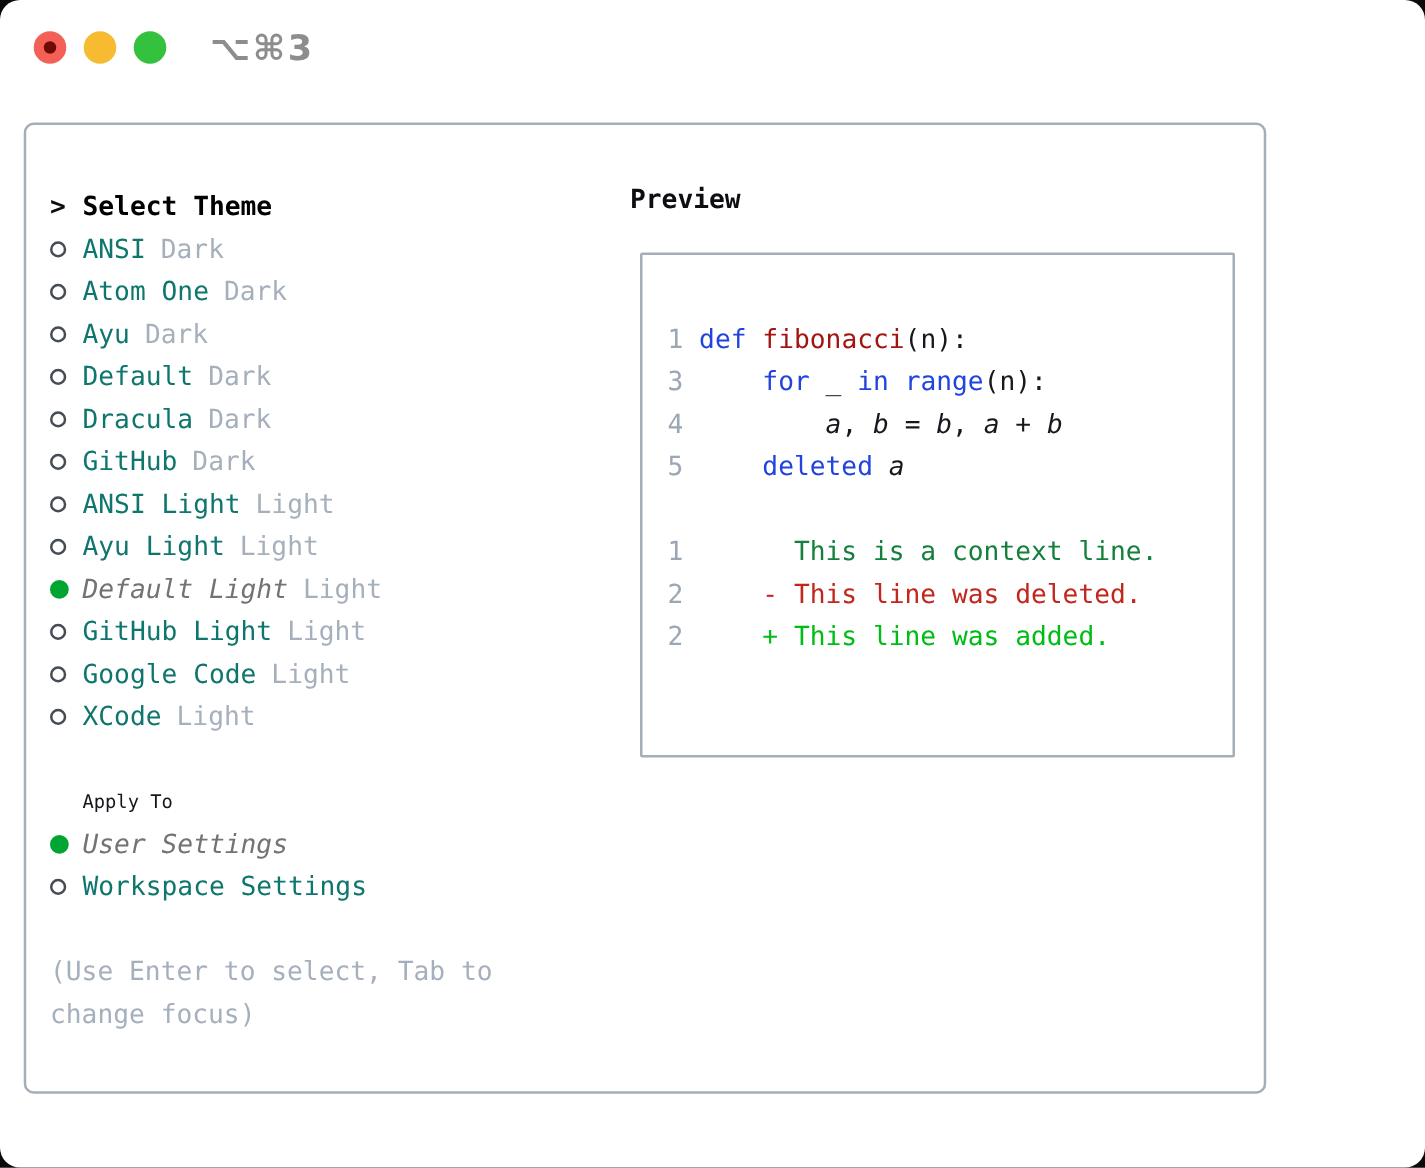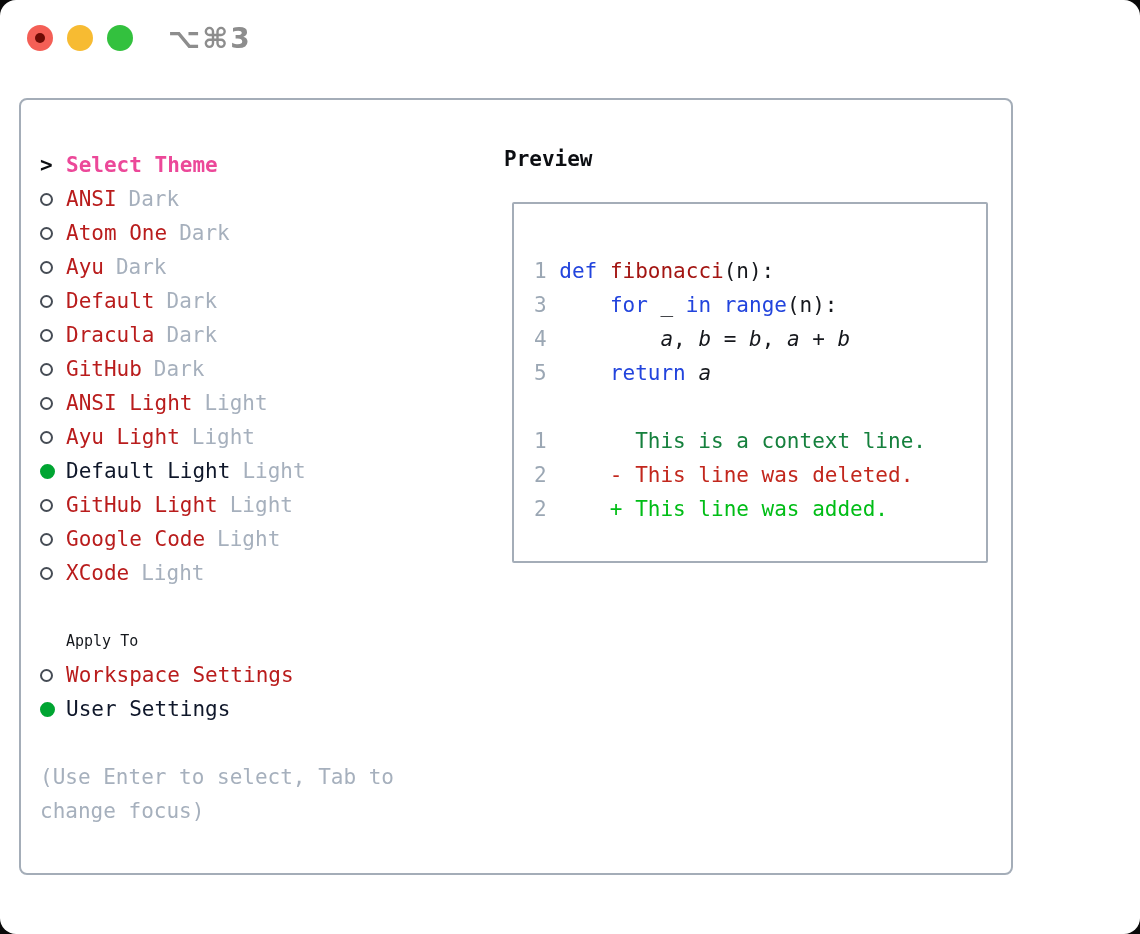--- a/index.html
+++ b/index.html
@@ -16,32 +16,32 @@
   .win-title{position:absolute;left:168px;top:22px;font-family:"DejaVu Sans","Liberation Sans",sans-serif;
       font-size:28px;font-weight:bold;color:#8d8d8d;letter-spacing:2px;}
   
   .panel{position:absolute;left:19px;top:98px;width:994px;height:777px;
          border:2px solid #a4adb8;border-radius:8px;box-sizing:border-box;background:#fff;}
   .row{display:flex;align-items:center;height:34px;font-size:21px;color:#363d47;white-space:pre;}
   .bcol{width:26px;flex:0 0 26px;display:flex;align-items:center;}
   .ring{width:13px;height:13px;border:2.5px solid #464c55;border-radius:50%;box-sizing:border-box;}
   .ring.sel{background:#00a532;border-color:#00a532;width:15px;height:15px;}
   .cursor{font-weight:bold;color:#0c0e12;}
-  .hdr{font-weight:bold;color:#ec4899;text-align:right;}
-  .nm{color:#b91c1c;}
-  .nm.sel{color:#0f172a;}
+  .hdr{font-weight:bold;color:#000000;text-align:right;}
+  .nm{color:#0f766e;}
+  .nm.sel{color:#737373;font-style:italic;}
   .tag{color:#a6b0bd;margin-left:12px;}
   .left{position:absolute;left:19px;top:48px;width:440px;}
   .spacer{height:34px;}
   .apply-hdr{height:34px;line-height:34px;font-size:15px;color:#14171c;padding-left:26px;}
   .hint{margin-top:34px;font-size:21px;line-height:34px;color:#a6b0bd;max-width:430px;}
   
   .preview-hdr{position:absolute;left:483px;top:42px;height:34px;line-height:34px;
       font-size:21px;font-weight:bold;color:#0c0e12;}
-  .preview-box{position:absolute;left:491px;top:102px;width:476px;height:361px;
+  .preview-box{position:absolute;left:491px;top:102px;width:476px;height:404px;
       border:2px solid #a4adb8;border-radius:2px;box-sizing:border-box;
       padding:50px 0 0 20px;overflow:hidden;}
   .pline{height:34px;line-height:34px;font-size:21px;white-space:pre;}
   .t-ln{color:#9ba7b4;}
   .t-kw{color:#2244dd;}
   .t-fn{color:#a31512;}
   .t-pl{color:#16181d;}
   .t-var{color:#16181d;font-style:italic;}
   .t-ctx{color:#15803d;}
   .t-del{color:#c2271d;}
@@ -76,31 +76,31 @@
           <div class="row"><span class="bcol"><span class="ring"></span></span><span class="nm">ANSI Light</span><span class="tag">Light</span></div>
           <div class="row"><span class="bcol"><span class="ring"></span></span><span class="nm">Ayu Light</span><span class="tag">Light</span></div>
           <div class="row"><span class="bcol"><span class="ring sel"></span></span><span class="nm sel">Default Light</span><span class="tag">Light</span></div>
           <div class="row"><span class="bcol"><span class="ring"></span></span><span class="nm">GitHub Light</span><span class="tag">Light</span></div>
           <div class="row"><span class="bcol"><span class="ring"></span></span><span class="nm">Google Code</span><span class="tag">Light</span></div>
           <div class="row"><span class="bcol"><span class="ring"></span></span><span class="nm">XCode</span><span class="tag">Light</span></div>
         </div>
       <div class="spacer"></div>
       <div class="apply-hdr">Apply To</div>
       <div id="apply-list">
+          <div class="row"><span class="bcol"><span class="ring sel"></span></span><span class="nm sel">User Settings</span></div>
           <div class="row"><span class="bcol"><span class="ring"></span></span><span class="nm">Workspace Settings</span></div>
-          <div class="row"><span class="bcol"><span class="ring sel"></span></span><span class="nm sel">User Settings</span></div>
         </div>
       <div class="hint">(Use Enter to select, Tab to change focus)</div>
     </div>
 
     <div class="preview-hdr">Preview</div>
     <div class="preview-box" id="preview-box">
         <div class="pline"><span class="t-ln">1 </span><span class="t-kw">def</span><span class="t-pl"> </span><span class="t-fn">fibonacci</span><span class="t-pl">(n):</span></div>
         <div class="pline"><span class="t-ln">3 </span><span class="t-pl">    </span><span class="t-kw">for</span><span class="t-pl"> _ </span><span class="t-kw">in</span><span class="t-pl"> </span><span class="t-kw">range</span><span class="t-pl">(n):</span></div>
         <div class="pline"><span class="t-ln">4 </span><span class="t-pl">        </span><span class="t-var">a</span><span class="t-pl">, </span><span class="t-var">b</span><span class="t-pl"> = </span><span class="t-var">b</span><span class="t-pl">, </span><span class="t-var">a</span><span class="t-pl"> + </span><span class="t-var">b</span></div>
-        <div class="pline"><span class="t-ln">5 </span><span class="t-pl">    </span><span class="t-kw">return</span><span class="t-pl"> </span><span class="t-var">a</span></div>
+        <div class="pline"><span class="t-ln">5 </span><span class="t-pl">    </span><span class="t-kw">deleted</span><span class="t-pl"> </span><span class="t-var">a</span></div>
         <div class="pline"></div>
         <div class="pline"><span class="t-ln">1 </span><span class="t-ctx">      This is a context line.</span></div>
         <div class="pline"><span class="t-ln">2 </span><span class="t-del">    - This line was deleted.</span></div>
         <div class="pline"><span class="t-ln">2 </span><span class="t-add">    + This line was added.</span></div>
       </div>
   </div>
 </div>
 
 </body></html>

